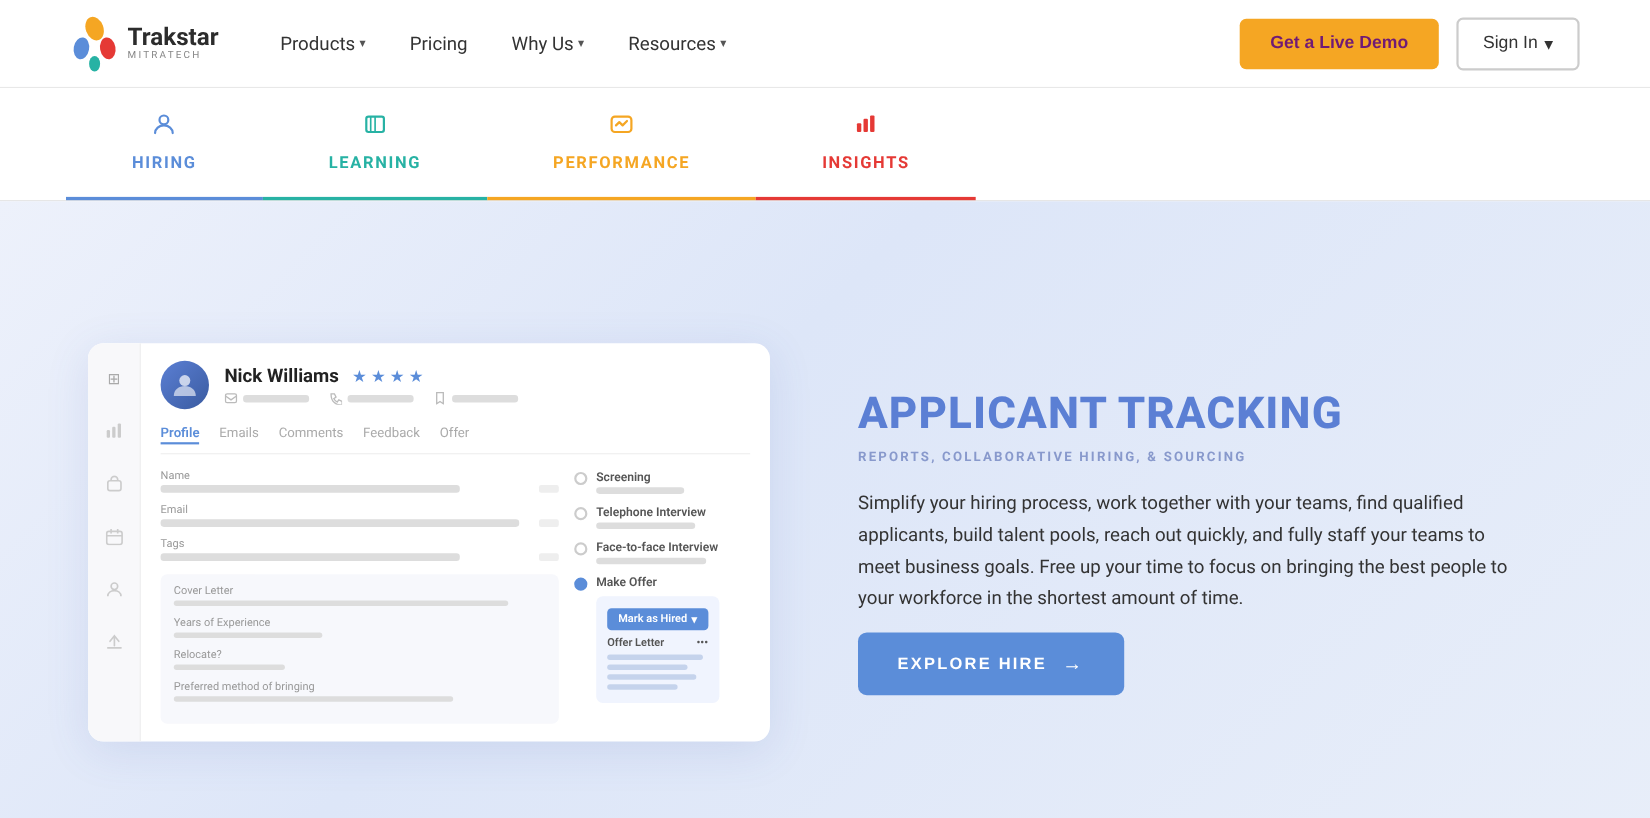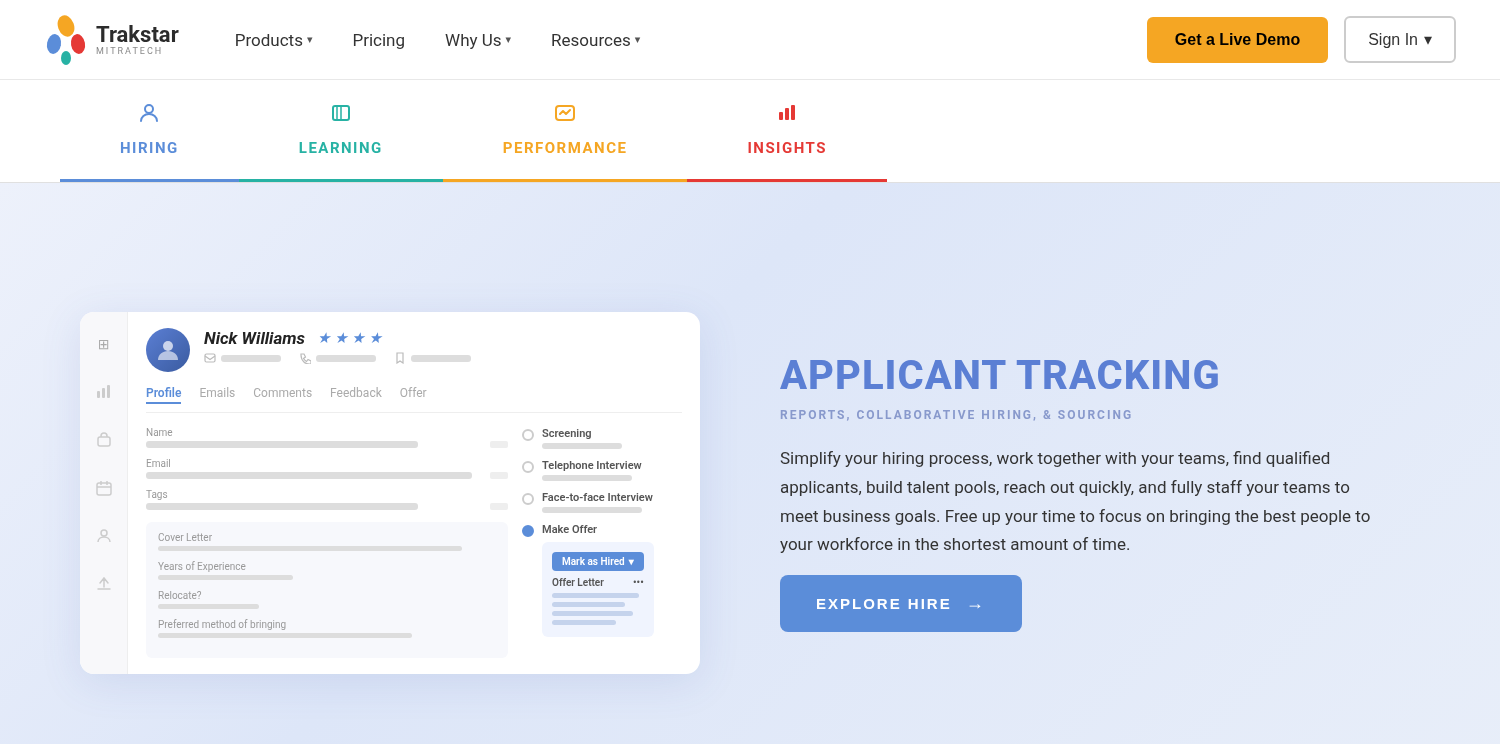--- a/index.html
+++ b/index.html
@@ -2,21 +2,21 @@
 <html><head>
   <meta charset="utf-8">
   <style>
     * { margin: 0; padding: 0; box-sizing: border-box; }
     body { font-family: -apple-system, BlinkMacSystemFont, 'Segoe UI', Roboto, sans-serif; background: #fff; width: 1500px; }
 
     
     .navbar {
       display: flex;
       align-items: center;
-      padding: 0 44px;
+      padding: 0 64px;
       height: 80px;
       border-bottom: 1px solid #e8e8e8;
       background: #fff;
     }
     .logo-area {
       display: flex;
       align-items: center;
       gap: 8px;
       margin-right: 40px;
     }
@@ -40,21 +40,21 @@
       font-weight: 400;
     }
     .chevron { font-size: 11px; color: #555; }
     .nav-actions {
       display: flex;
       align-items: center;
       gap: 16px;
     }
     .btn-demo {
       background: #f5a623;
-      color: #000000;
+      color: #701a75;
       border: none;
       border-radius: 6px;
       padding: 14px 28px;
       font-size: 16px;
       font-weight: 600;
       cursor: pointer;
     }
     .btn-signin {
       background: #fff;
       color: #333;
@@ -133,24 +133,23 @@
       color: #aaa;
       font-size: 14px;
     }
     .sidebar-icon-item.grid { color: #aaa; }
     .mock-content {
       flex: 1;
       padding: 16px 18px;
     }
     .candidate-header {
       display: flex;
-      align-items: flex-start;
+      align-items: center;
       gap: 14px;
       margin-bottom: 14px;
-      font-style: italic;
     }
     .avatar-circle {
       width: 44px;
       height: 44px;
       border-radius: 50%;
       background: linear-gradient(135deg, #5b7fd4, #3a5ba0);
       display: flex;
       align-items: center;
       justify-content: center;
       color: #fff;

